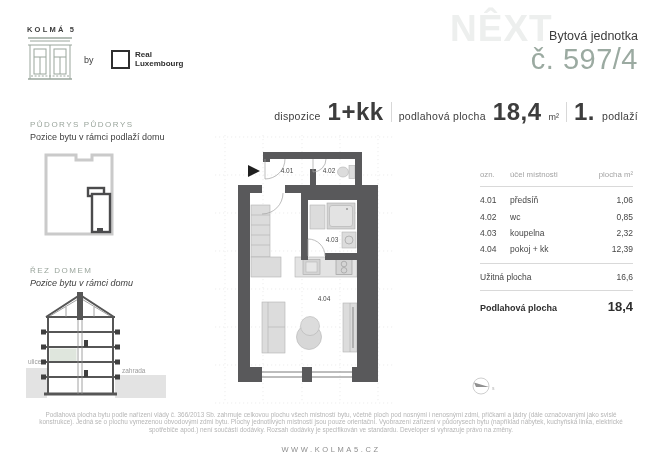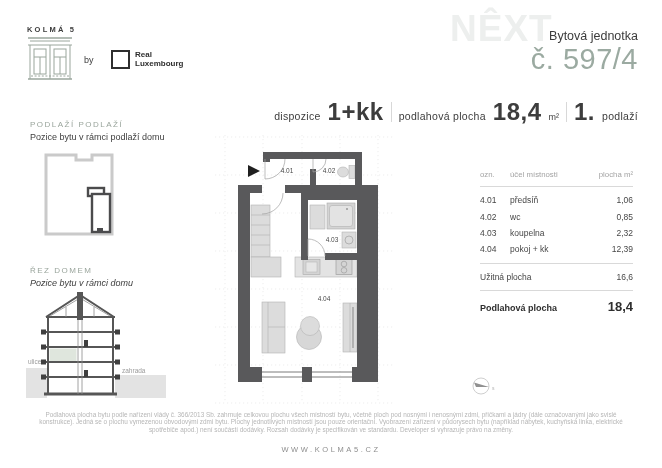--- a/index.html
+++ b/index.html
@@ -93,21 +93,21 @@
     <span class="s-value">1+kk</span>
     <span class="sep"></span>
     <span class="s-label">podlahová plocha</span>
     <span class="s-value">18,4</span>
     <span class="s-unit">m²</span>
     <span class="sep"></span>
     <span class="s-value">1.</span>
     <span class="s-label">podlaží</span>
   </div>
 
-  <div class="abs side-title t1">PODLAŽÍ PODLAŽÍ</div>
+  <div class="abs side-title t1">PŮDORYS PŮDORYS</div>
   <div class="abs side-sub t1s">Pozice bytu v rámci podlaží domu</div>
   <svg class="abs thumb1" width="80" height="96" viewBox="0 0 80 96">
     <path d="M4,5 L34,5 L34,10 L50,10 L50,5 L70,5 L70,84 L4,84 Z" fill="none" stroke="#cacaca" stroke-width="3"></path>
     <g fill="#ffffff" stroke="#4b4b4d" stroke-width="2.4">
       <rect x="46" y="38" width="16" height="8"></rect>
       <rect x="50" y="44" width="18" height="38"></rect>
     </g>
     <rect x="55" y="78" width="6" height="4" fill="#4b4b4d"></rect>
   </svg>
 

